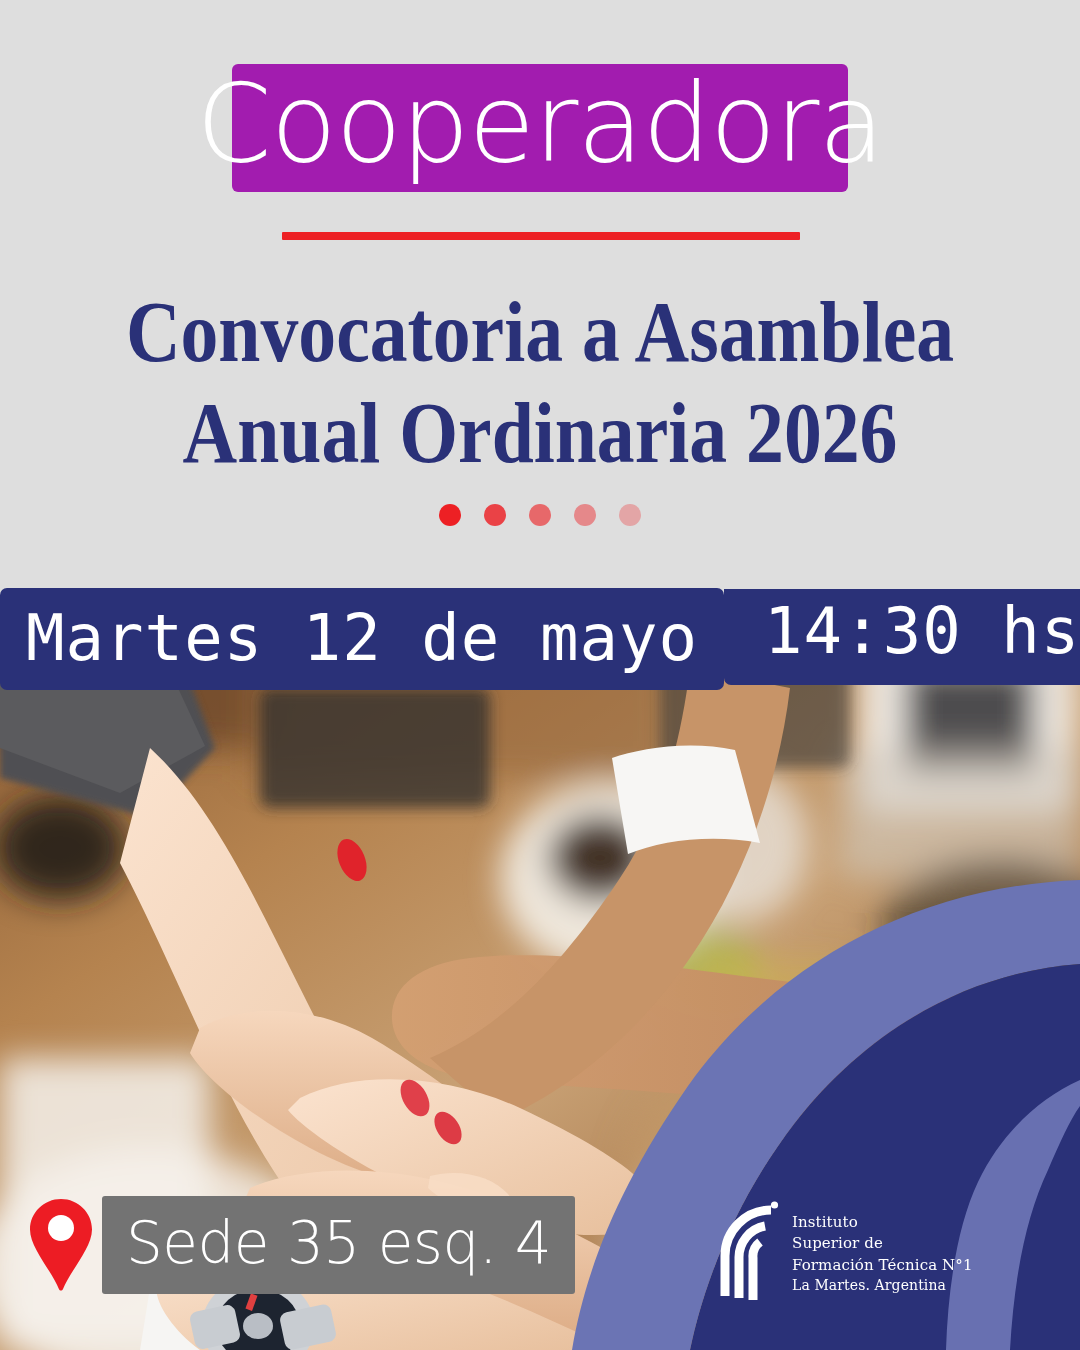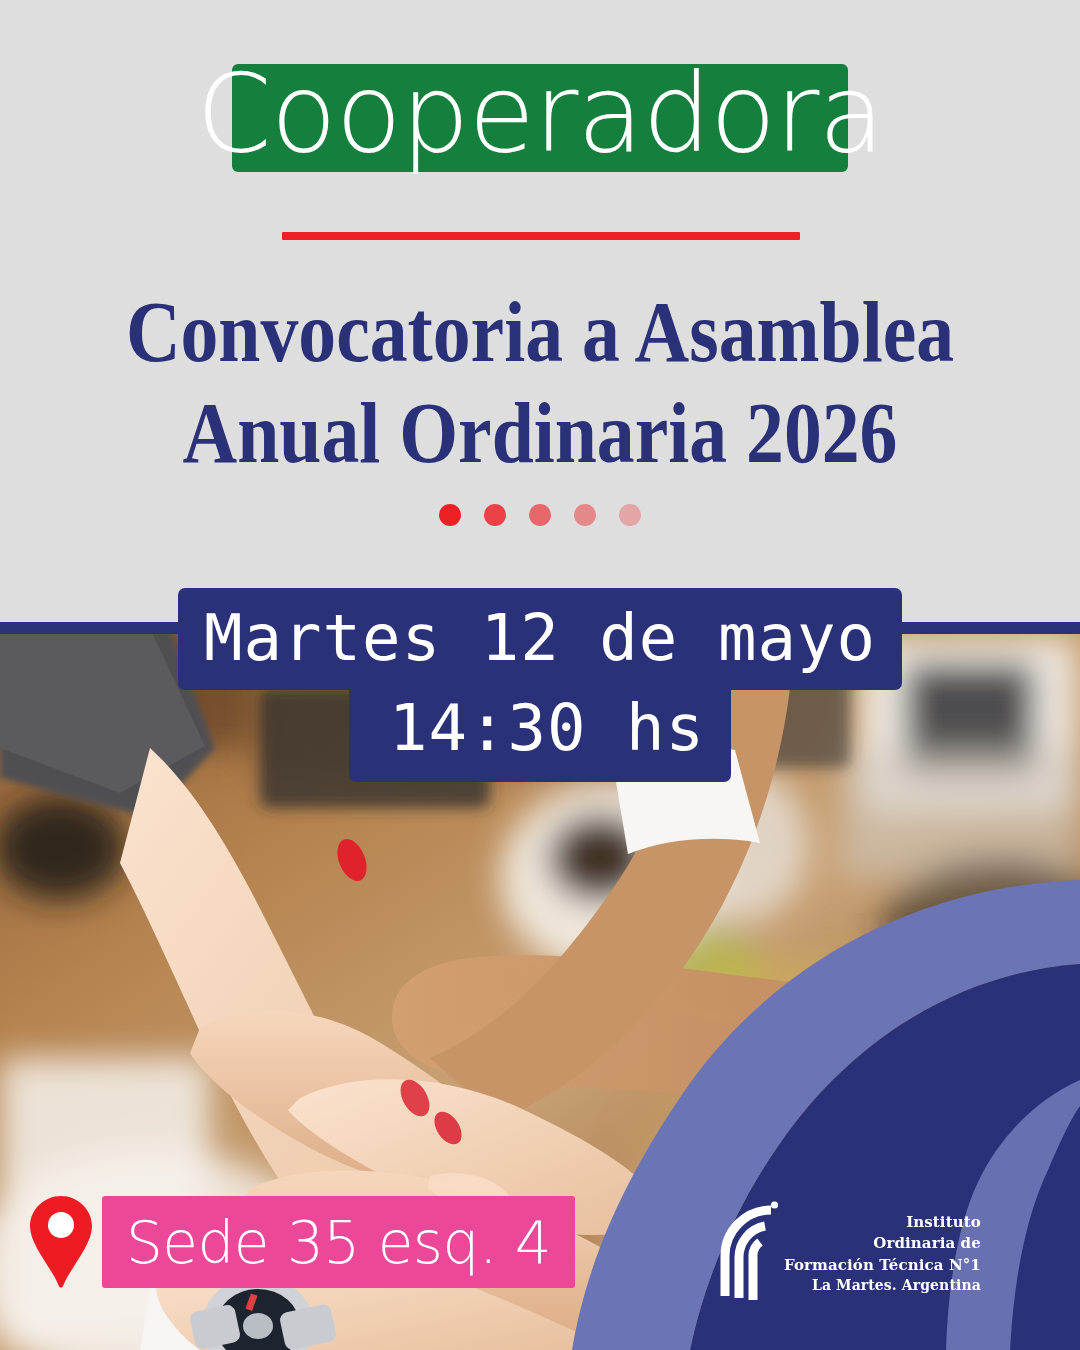--- a/index.html
+++ b/index.html
@@ -31,22 +31,22 @@
     width:1080px;
     height:12px;
     background:#2a3178;
     z-index:6;
   }
 
   
   .header-box{
     position:absolute;
     left:232px; top:64px;
-    width:616px; height:108px;
-    background:#15803d;
+    width:616px; height:128px;
+    background:#a21caf;
     border-radius:6px;
     z-index:7;
     display:flex;
     align-items:center;
     justify-content:center;
   }
   .header-box .kicker{
     color:#ffffff;
     font-family:"DejaVu Sans", sans-serif;
     font-weight:300;
@@ -120,21 +120,20 @@
   }
   .swoosh svg{display:block;width:1080px;height:1350px;}
 
   
   .date-banner{
     position:absolute;
     z-index:8;
     left:0; top:588px;
     width:1080px;
     display:flex;
-    flex-direction:column;
     align-items:center;
   }
   .date-banner .bar{
     background:#2a3178;
     color:#ffffff;
     font-family:"DejaVu Sans Mono", "Liberation Mono", monospace;
     font-weight:400;
     font-size:64px;
     line-height:1;
     white-space:nowrap;
@@ -161,53 +160,52 @@
     align-items:center;
   }
   .pin{
     width:62px;height:92px;
     position:relative;
     flex:0 0 auto;
     margin-right:10px;
   }
   .pin svg{display:block;width:62px;height:92px;}
   .location-badge{
-    background:#ec4899;
+    background:#737373;
     color:#ffffff;
     font-family:"DejaVu Sans", sans-serif;
     font-weight:300;
     font-size:58px;
     line-height:1;
-    padding:18px 24px 16px 24px;
+    padding:18px 24px 22px 24px;
     border-radius:3px;
     white-space:nowrap;
     letter-spacing:-0.5px;
   }
 
   
   .logo{
     position:absolute;
     z-index:9;
     left:713px; top:1196px;
     display:flex;
     align-items:flex-start;
   }
   .logo-mark{width:66px;height:108px;flex:0 0 auto;}
   .logo-mark svg{display:block;width:66px;height:108px;}
   .logo-text{
-    margin-left:5px;
+    margin-left:13px;
     padding-top:16px;
     color:#ffffff;
     font-family:"DejaVu Serif", "Liberation Serif", serif;
-    font-weight:700;
+    font-weight:400;
     font-size:15px;
     line-height:1.42;
     letter-spacing:0.1px;
     white-space:nowrap;
-    text-align:right;
   }
   .logo-text .l{display:block;}
   .logo-text .l4{font-size:14px;}
 </style>
 </head>
 <body>
 
 <div id="poster">
 
   <div class="photo">
@@ -409,19 +407,19 @@
         <g fill="none" stroke="#ffffff" stroke-linecap="butt">
           <path d="M58 14 A 46 46 0 0 0 12 60 L 12 100" stroke-width="9"></path>
           <path d="M52 30 A 32 32 0 0 0 26 62 L 26 102" stroke-width="9"></path>
           <path d="M47 46 A 18 18 0 0 0 40 62 L 40 104" stroke-width="9"></path>
         </g>
         <circle cx="61.5" cy="9" r="3.6" fill="#ffffff"></circle>
       </svg>
     </span>
     <span class="logo-text">
       <span class="l l1">Instituto</span>
-      <span class="l l2">Ordinaria de</span>
+      <span class="l l2">Superior de</span>
       <span class="l l3">Formación Técnica N°1</span>
       <span class="l l4">La Martes. Argentina</span>
     </span>
   </div>
 
 </div>
 
 </body></html>

